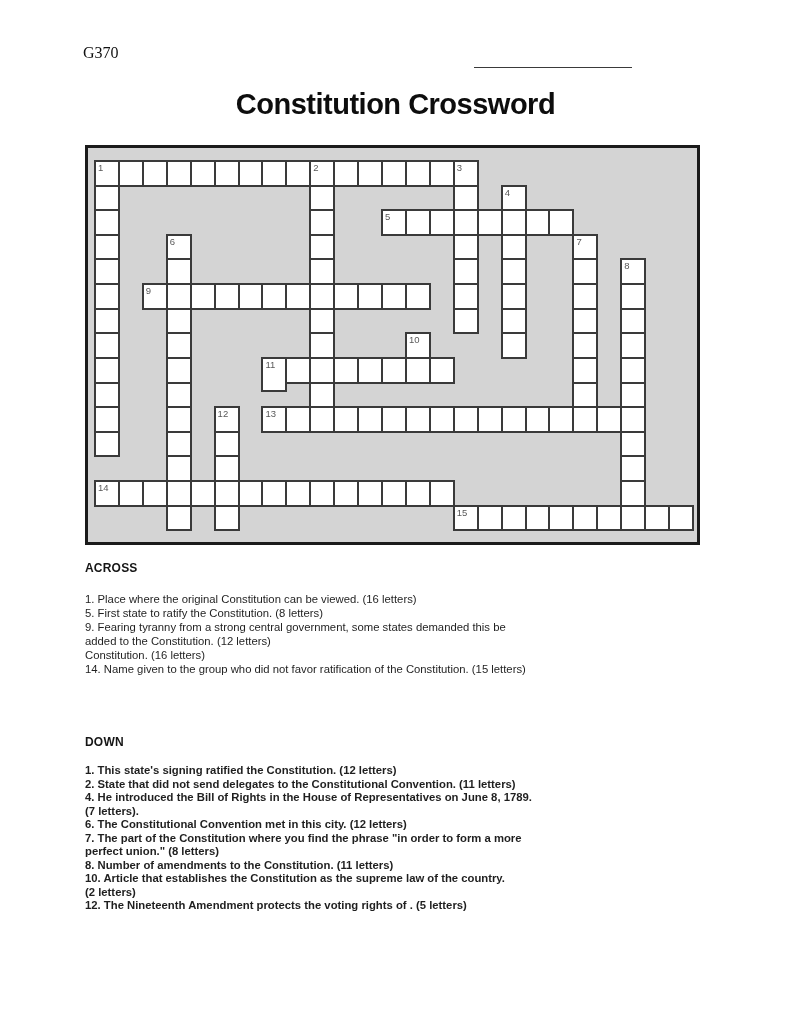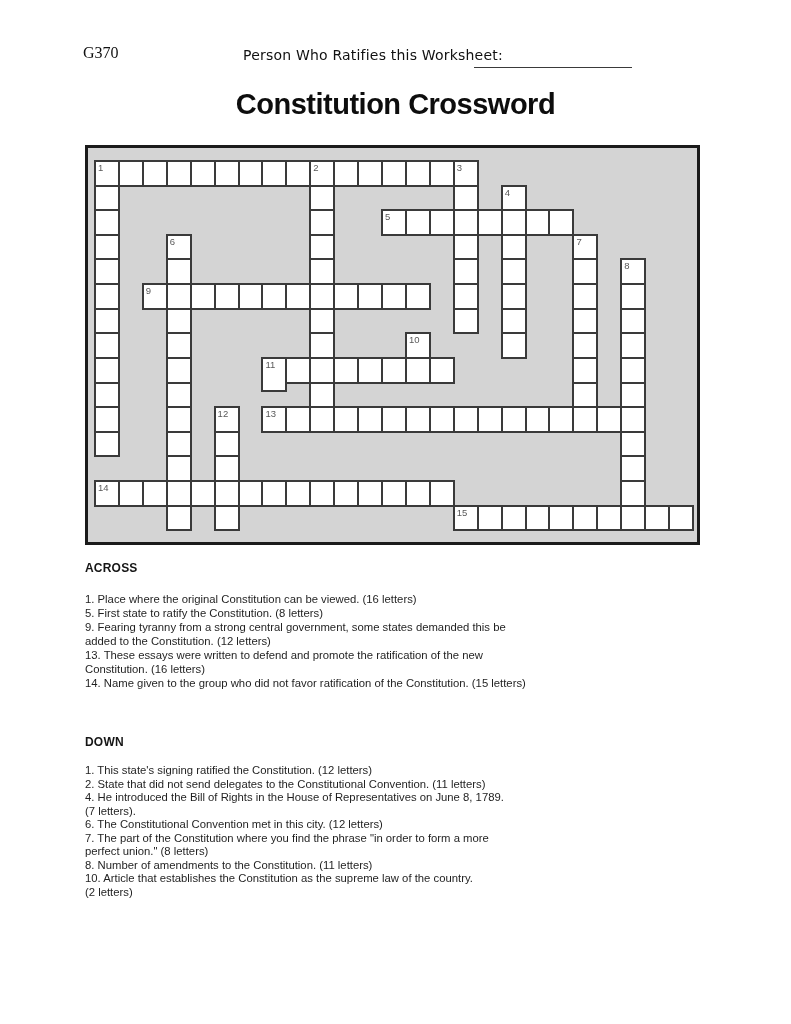--- a/index.html
+++ b/index.html
@@ -42,29 +42,28 @@
     position:absolute;left:85px;font-size:12px;font-weight:700;color:#151515;
     letter-spacing:0.2px;
   }
   .across-h{top:561px;}
   .down-h{top:735px;}
   .clues{
     position:absolute;left:85px;width:620px;font-size:11.3px;
     line-height:14px;color:#1f1f1f;
   }
   .across-clues{top:592px;}
-  .down-clues{top:764px;line-height:13.5px;}
+  .down-clues{top:764px;line-height:13.5px;font-weight:bold;}
   .clue-line{white-space:nowrap;}
 </style>
 </head>
 <body>
 
 <div class="page">
   <div class="hdr-code">G370</div>
-  <div class="hdr-ratify">Person Who Ratifies this Worksheet:</div>
   <div class="hdr-line"></div>
   <h1 class="title">Constitution Crossword</h1>
 
   <div class="board" id="board">
       <div class="cell" style="left: 6px; top: 12px; width: 25.92px; height: 26.62px;">
         <span class="num">1</span>
       </div>
       <div class="cell" style="left: 29.92px; top: 12px; width: 25.92px; height: 26.62px;"></div>
       <div class="cell" style="left: 53.84px; top: 12px; width: 25.92px; height: 26.62px;"></div>
       <div class="cell" style="left: 77.76px; top: 12px; width: 25.92px; height: 26.62px;"></div>
@@ -238,31 +237,31 @@
       <div class="cell" style="left: 556.16px; top: 356.68px; width: 25.92px; height: 26.62px;"></div>
       <div class="cell" style="left: 580.08px; top: 356.68px; width: 25.92px; height: 26.62px;"></div>
     </div>
 
   <div class="sec-h across-h">ACROSS</div>
   <div class="clues across-clues" id="across-clues">
       <div class="clue-line">1. Place where the original Constitution can be viewed. (16 letters)</div>
       <div class="clue-line">5. First state to ratify the Constitution. (8 letters)</div>
       <div class="clue-line">9. Fearing tyranny from a strong central government, some states demanded this be</div>
       <div class="clue-line">added to the Constitution. (12 letters)</div>
-      <div class="clue-line">13. These essays were written to defend and promote the ratification of the new</div>
       <div class="clue-line">Constitution. (16 letters)</div>
       <div class="clue-line">14. Name given to the group who did not favor ratification of the Constitution. (15 letters)</div>
     </div>
 
   <div class="sec-h down-h">DOWN</div>
   <div class="clues down-clues" id="down-clues">
       <div class="clue-line">1. This state's signing ratified the Constitution. (12 letters)</div>
       <div class="clue-line">2. State that did not send delegates to the Constitutional Convention. (11 letters)</div>
       <div class="clue-line">4. He introduced the Bill of Rights in the House of Representatives on June 8, 1789.</div>
       <div class="clue-line">(7 letters).</div>
       <div class="clue-line">6. The Constitutional Convention met in this city. (12 letters)</div>
       <div class="clue-line">7. The part of the Constitution where you find the phrase "in order to form a more</div>
       <div class="clue-line">perfect union." (8 letters)</div>
       <div class="clue-line">8. Number of amendments to the Constitution. (11 letters)</div>
       <div class="clue-line">10. Article that establishes the Constitution as the supreme law of the country.</div>
       <div class="clue-line">(2 letters)</div>
+      <div class="clue-line">12. The Nineteenth Amendment protects the voting rights of . (5 letters)</div>
     </div>
 </div>
 
 </body></html>

